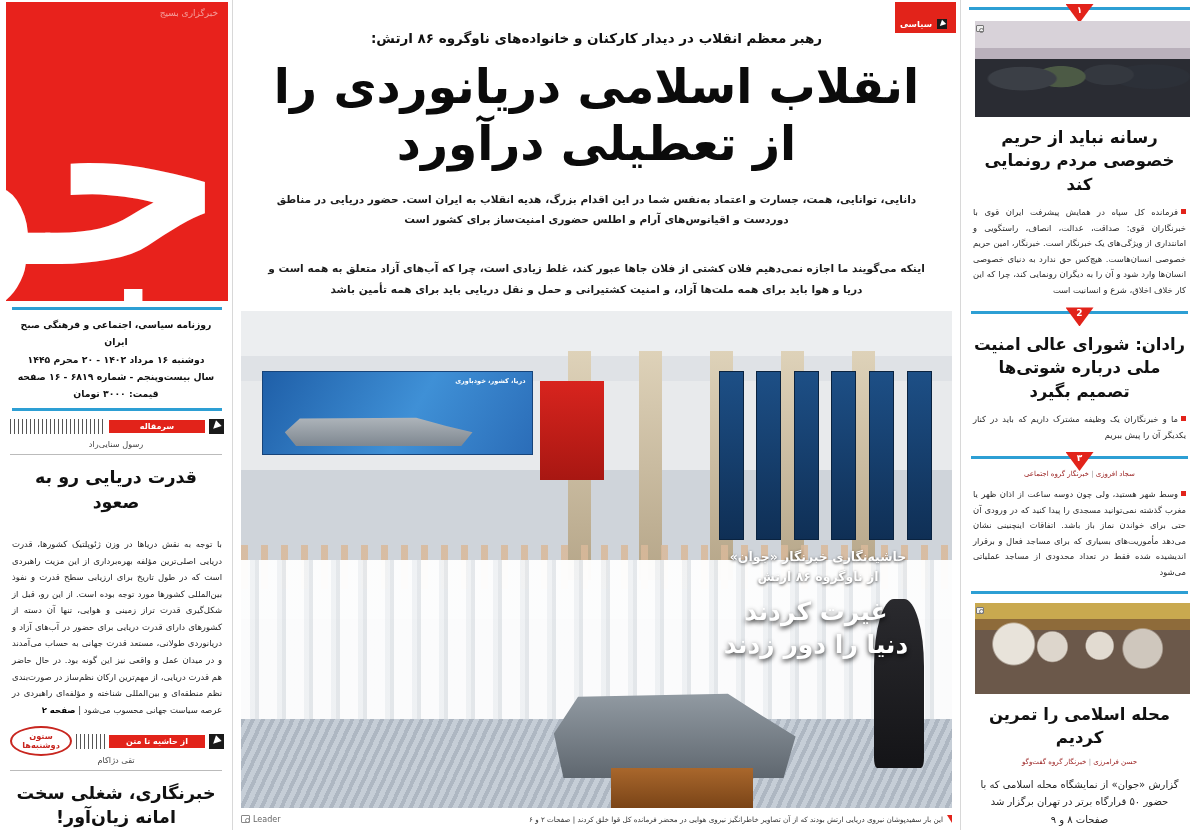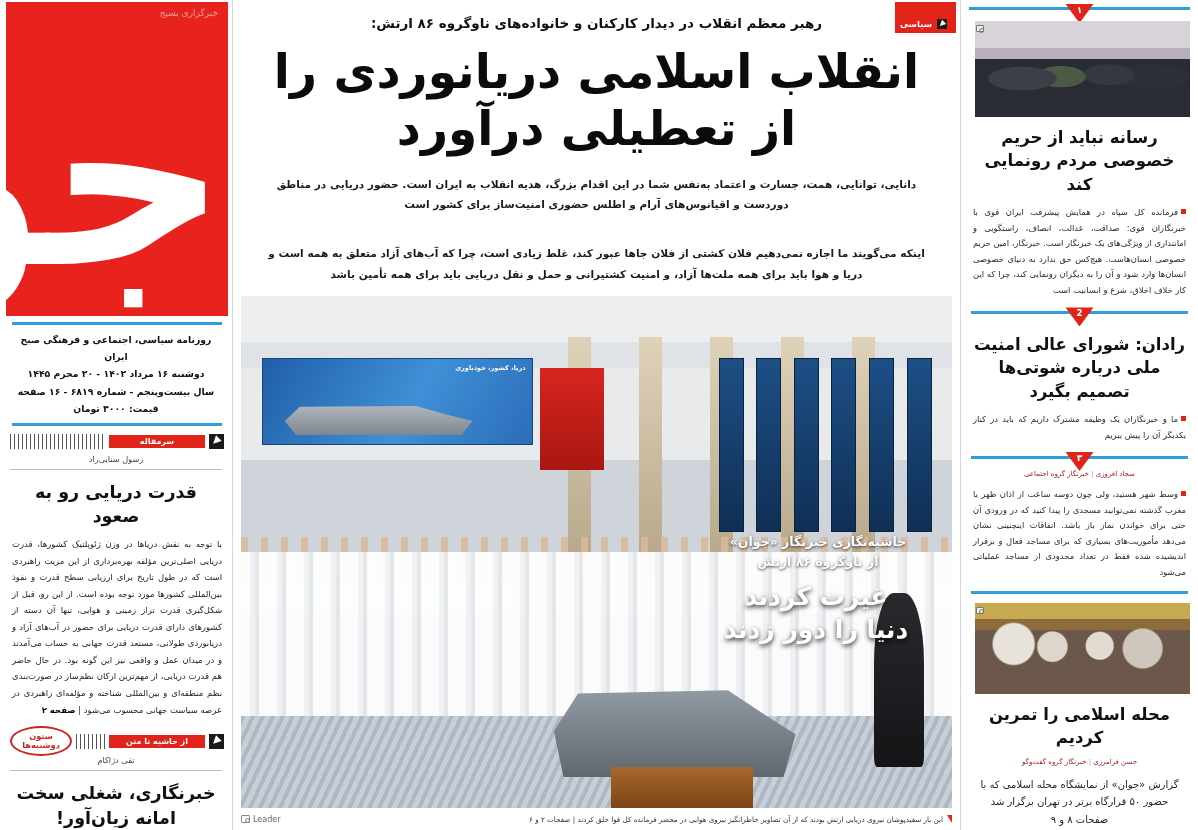--- a/index.html
+++ b/index.html
@@ -140,21 +140,21 @@
   }
   .sec-badge .logomark::after {
     content: ""; position: absolute;
     left: 2px; top: 2px;
     border-left: 3px solid transparent;
     border-right: 3px solid transparent;
     border-bottom: 6px solid #fff;
     transform: rotate(-135deg);
   }
   .kicker {
-    margin: 15px 30px 0 30px;
+    margin: 30px 30px 0 30px;
     font-size: 13.5px;
     font-weight: bold;
     color: #111;
     text-align: center;
     letter-spacing: -0.2px;
   }
   .headline {
     margin: 12px 26px 0 26px;
     font-size: 47px;
     font-weight: bold;
@@ -322,21 +322,21 @@
   }
   .op-rule { height: 1px; background: #bbb; margin: 5px 10px; }
   .op-title {
     text-align: center;
     font-size: 17.5px; font-weight: bold; color: #111;
     margin: 5px 10px 0 10px; line-height: 1.4;
   }
   .op-body {
     font-size: 8.5px; color: #222;
     line-height: 1.95; text-align: justify;
-    margin: 7px 10px 0 12px;
+    margin: 22px 10px 0 12px;
   }
   .op-body b { color: #000; }
 
   
   .ph { position: absolute; inset: 0; }
   .ph-a { background:
       radial-gradient(ellipse at 22% 60%, #3b3f46 0 14%, transparent 15%),
       radial-gradient(ellipse at 40% 58%, #4c5a45 0 13%, transparent 14%),
       radial-gradient(ellipse at 62% 56%, #34383f 0 13%, transparent 14%),
       radial-gradient(ellipse at 82% 58%, #2c3038 0 15%, transparent 16%),

